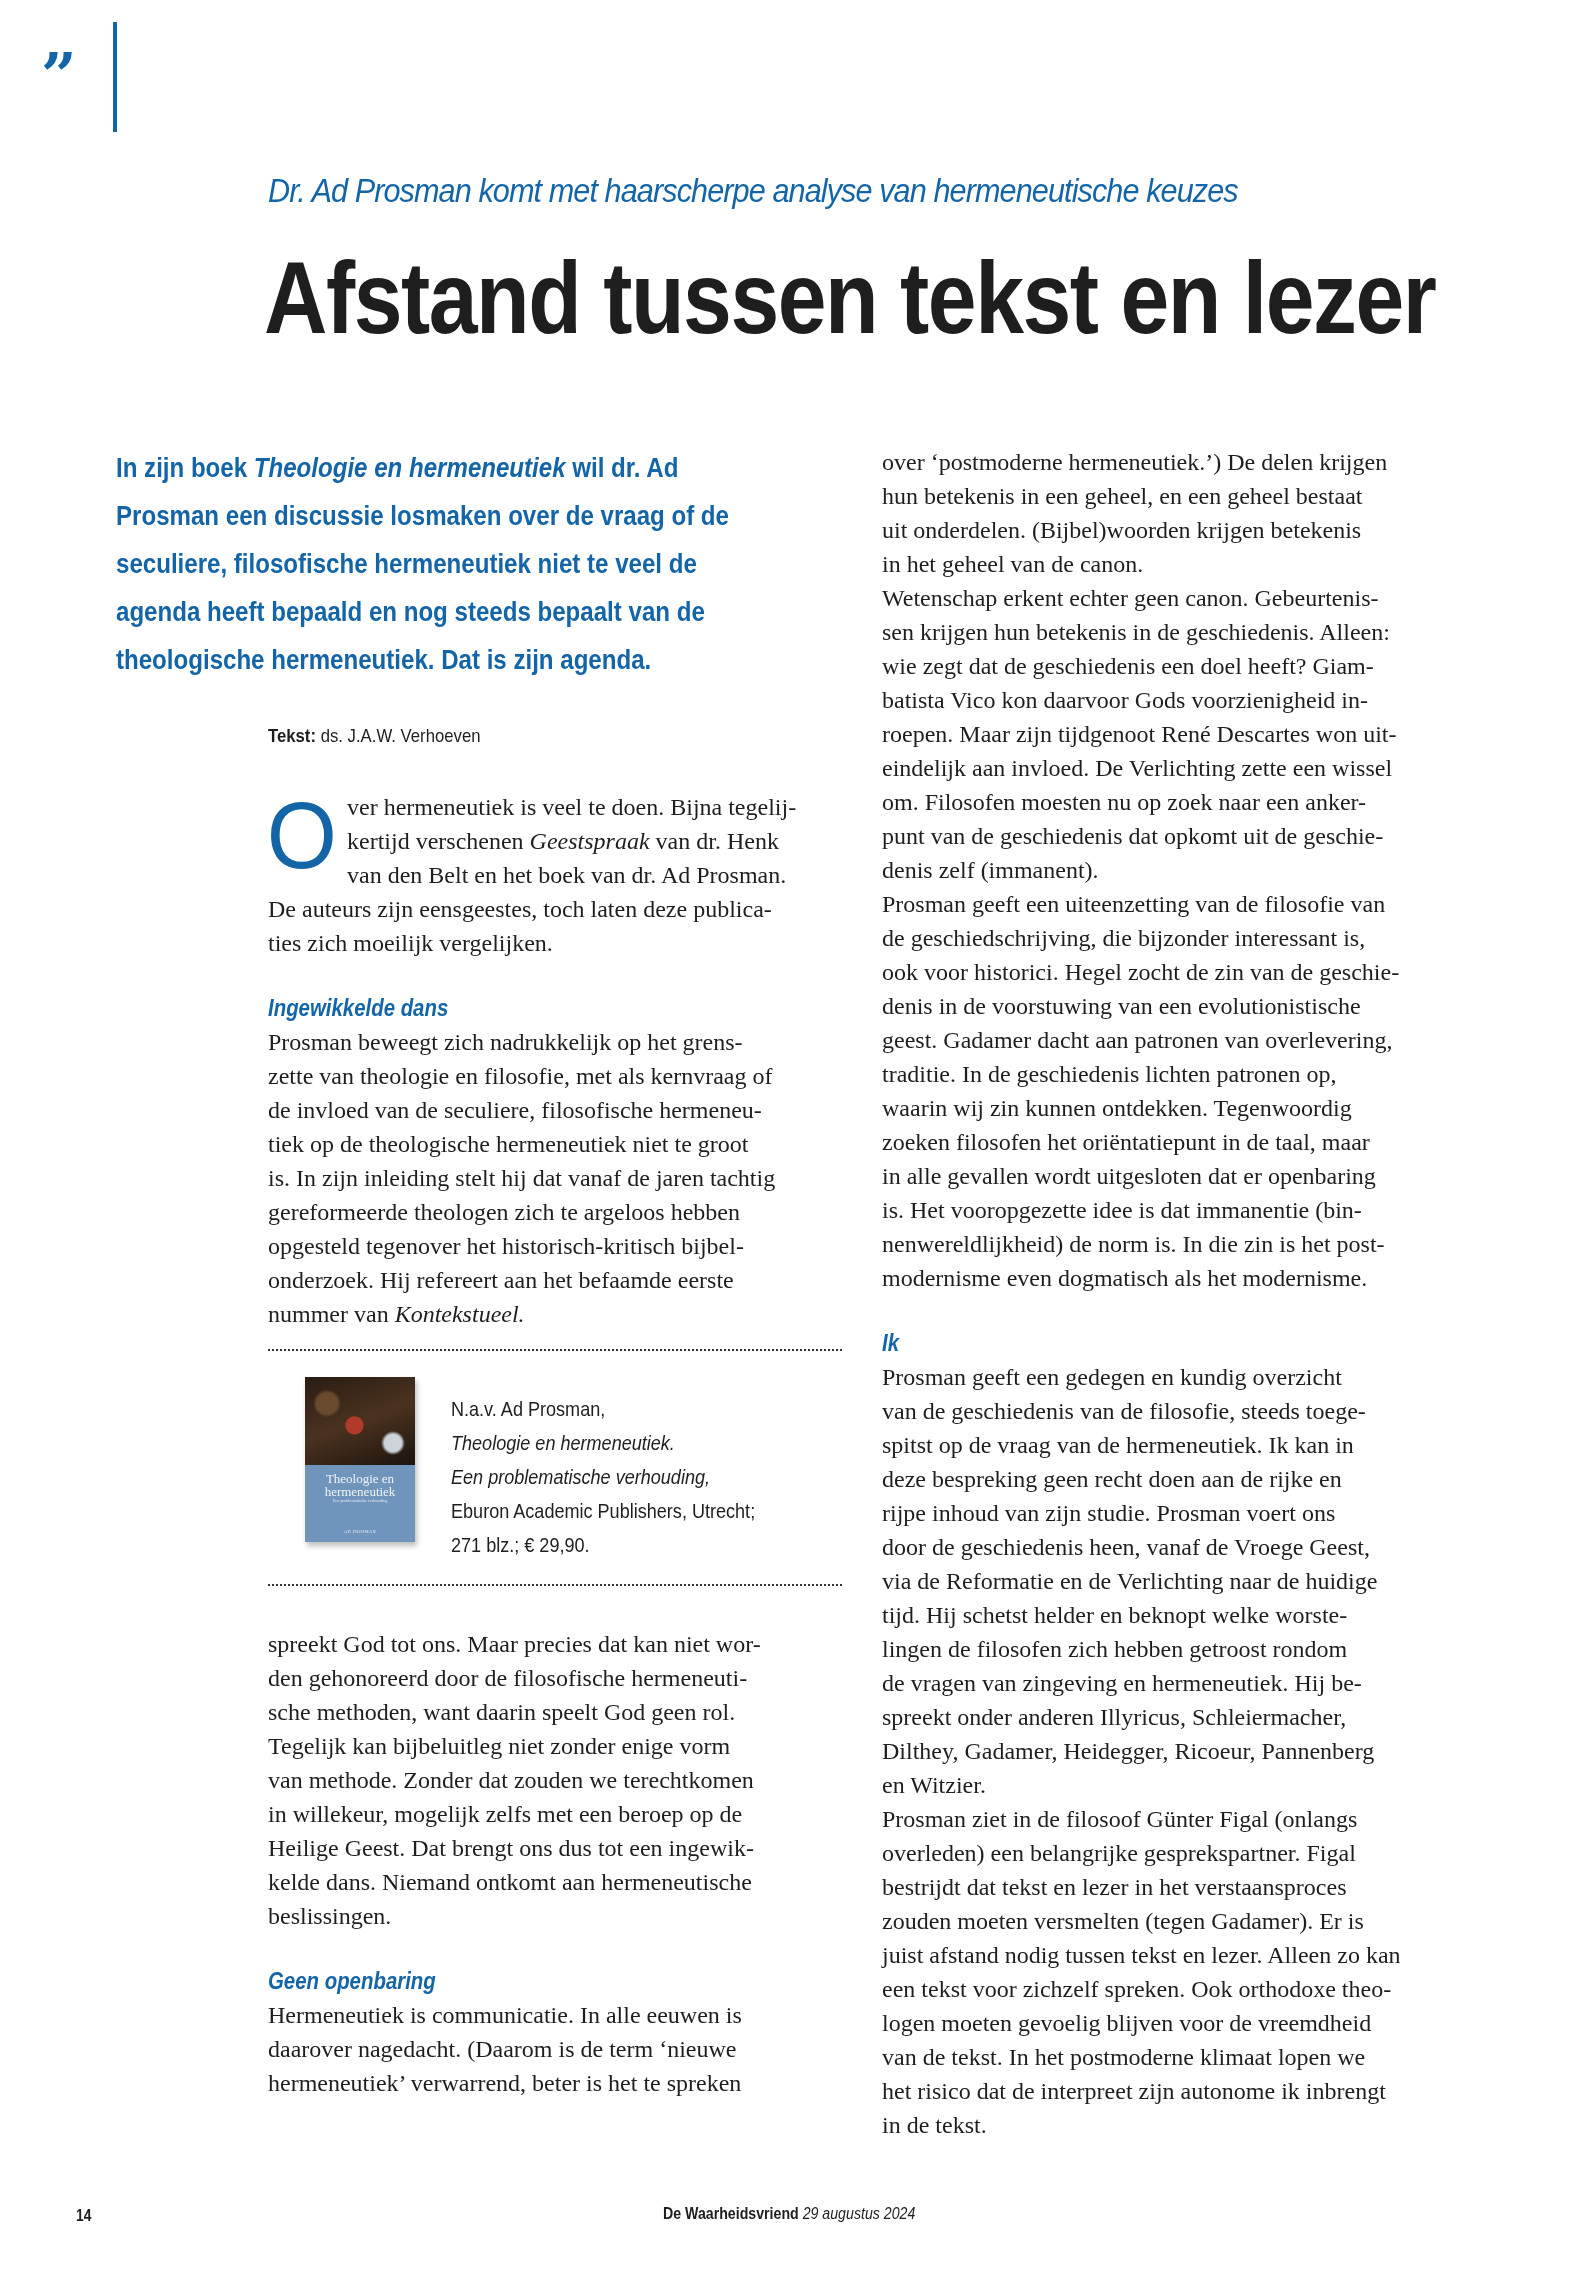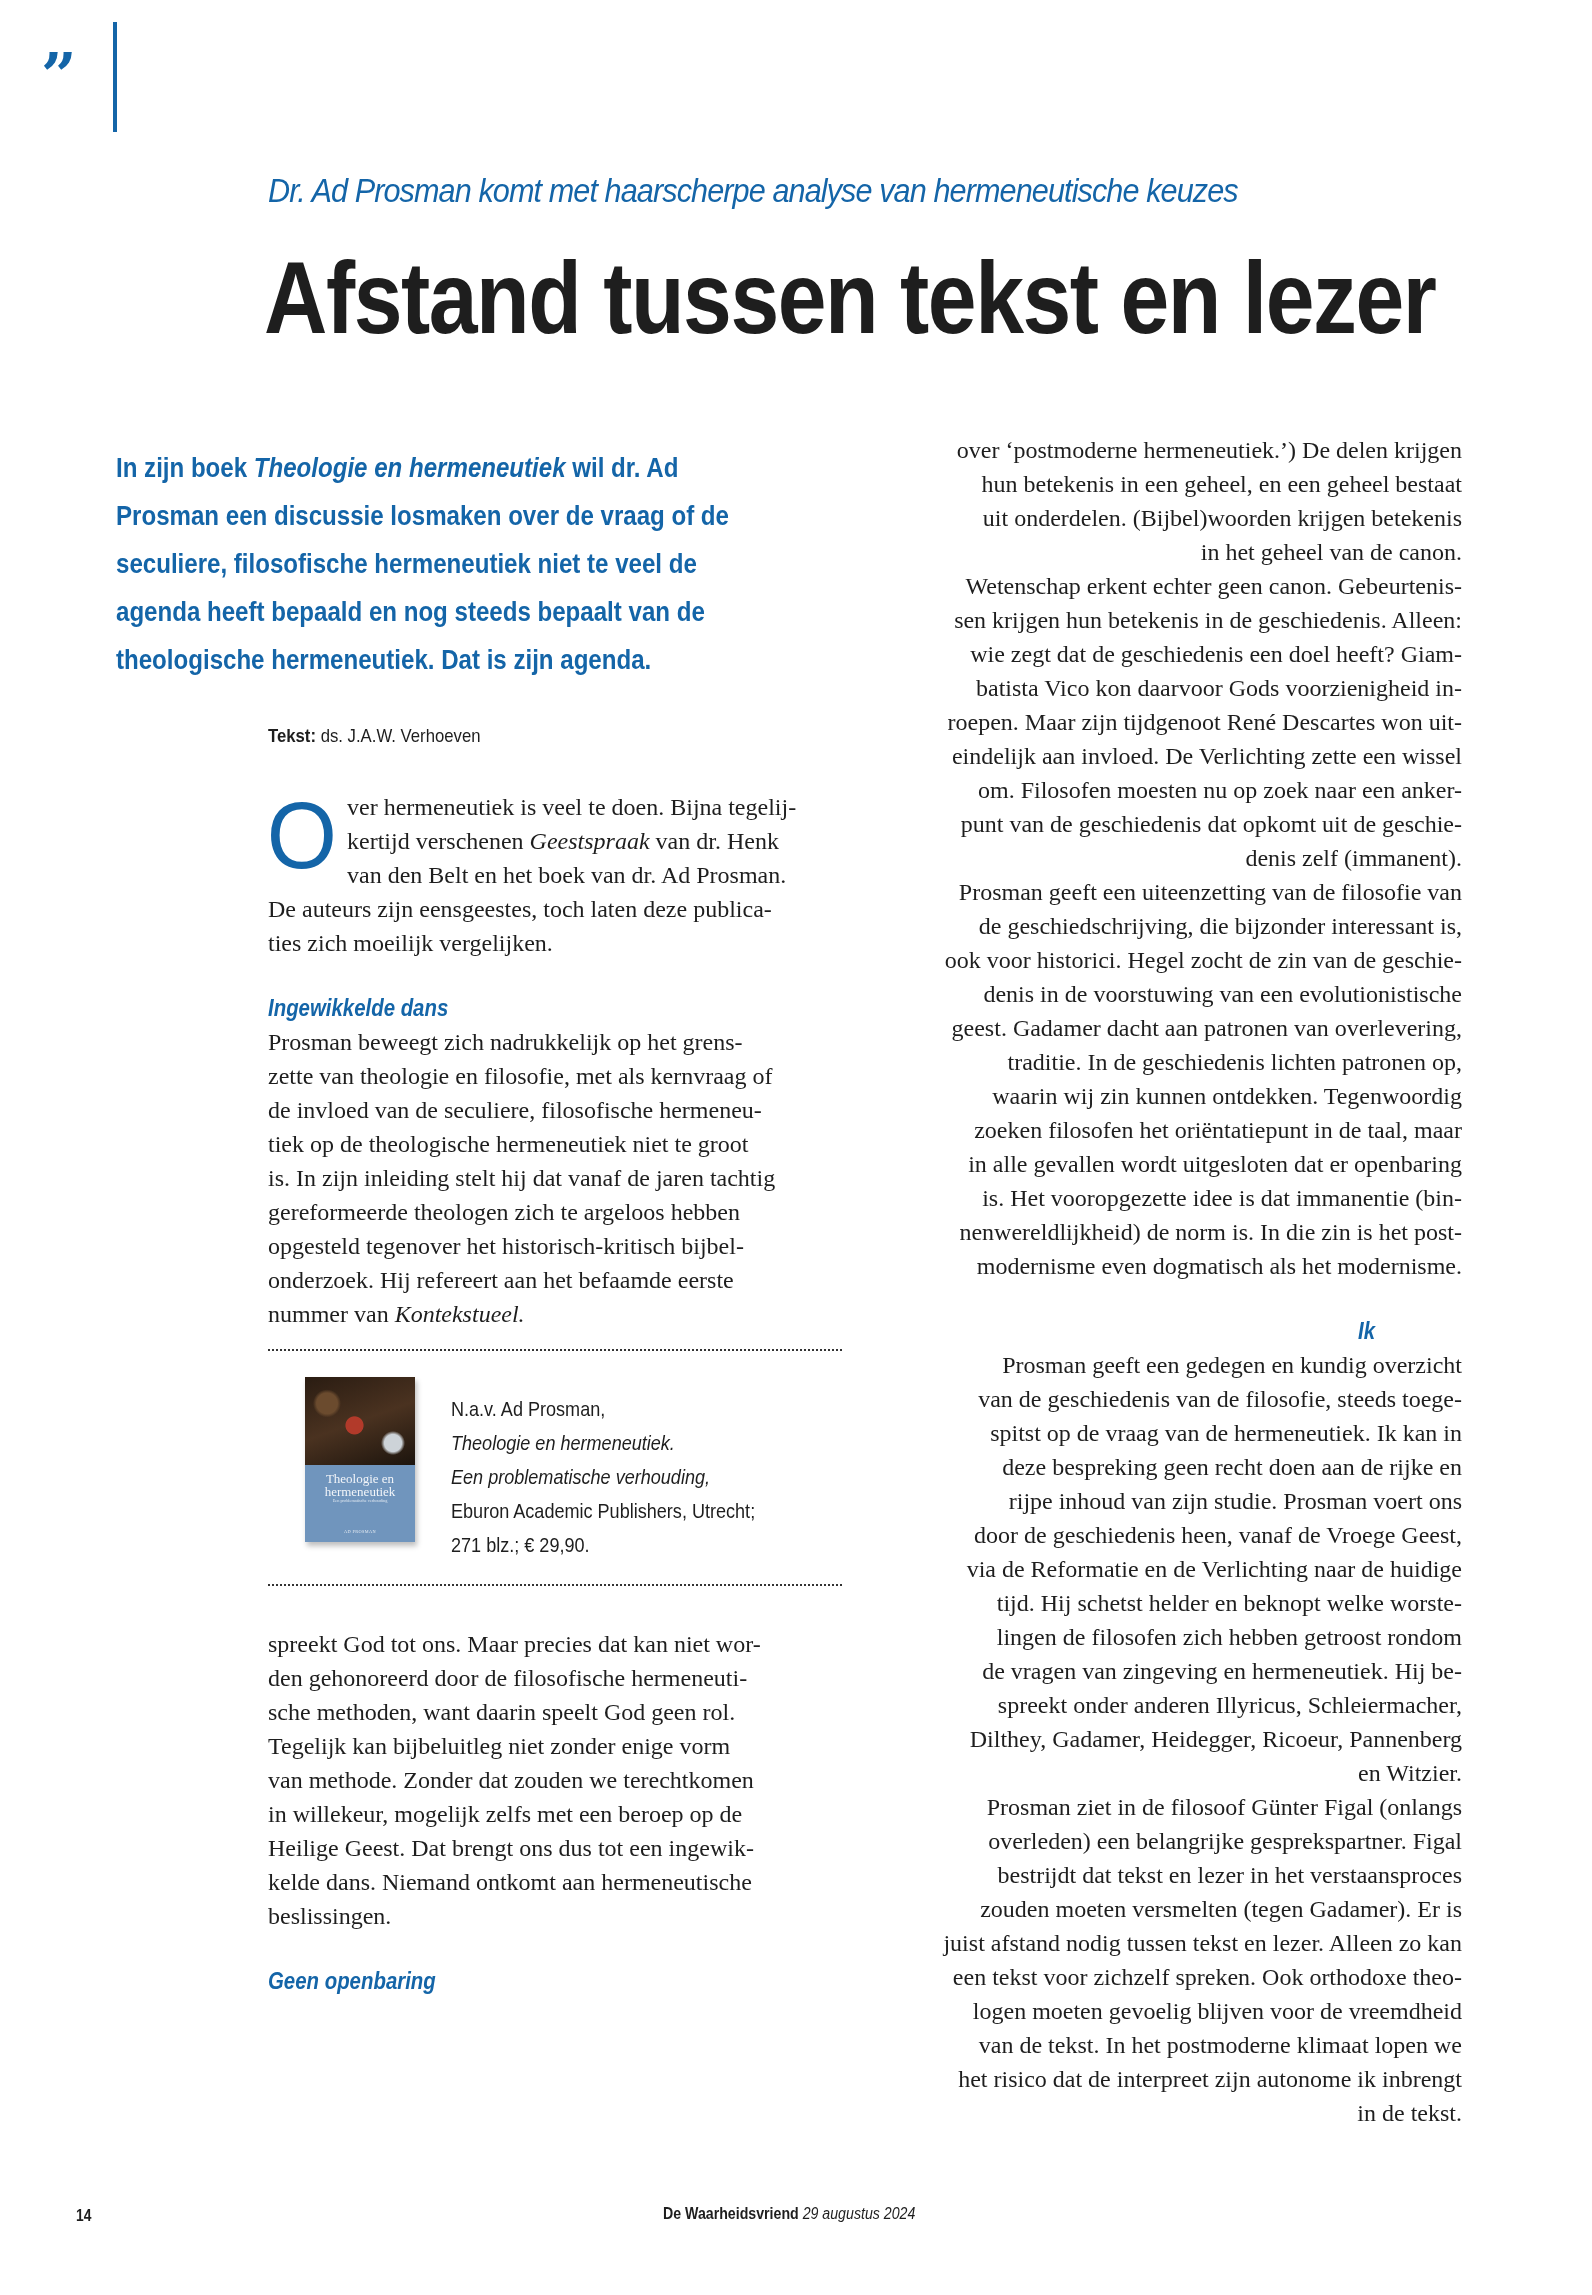--- a/index.html
+++ b/index.html
@@ -15,21 +15,21 @@
   .lead i { font-style: italic; }
 
   .byline { position: absolute; left: 268px; top: 725px; font-family: "Liberation Sans", sans-serif; font-size: 19px; color: #1e1e1e; transform: scaleX(0.88); transform-origin: left top; white-space: nowrap; }
   .byline b { font-weight: bold; }
 
   .col { position: absolute; width: 580px; font-family: "Liberation Serif", serif; font-size: 24px; line-height: 34px; color: #1e1e1e; }
   .col p { margin: 0; }
   .col .line { display: block; white-space: nowrap; }
   .col-left-a { left: 268px; top: 790px; }
   .col-left-b { left: 268px; top: 1627px; }
-  .col-right { left: 882px; top: 433px; text-align: right; }
+  .col-right { left: 882px; top: 445px; }
   .col i { font-style: italic; }
 
   .drop-cap { float: left; font-family: "Liberation Sans", "DejaVu Sans", sans-serif; font-size: 95px; line-height: 86px; color: #1465a8; margin: 1.7px 8.6px 0 -3.5px; font-weight: normal; transform: scaleX(0.95); }
   .subhead { display: block; font-family: "Liberation Sans", sans-serif; font-style: italic; font-weight: bold; font-size: 24px; color: #1465a8; line-height: 34px; transform: scaleX(0.85); transform-origin: left top; white-space: nowrap; }
   .gap { height: 31px; }
 
   .dots { position: absolute; left: 268px; width: 574px; height: 0; border-top: 2.6px dotted #333; }
   .dots-top { top: 1349px; }
   .dots-bottom { top: 1584px; }
 
@@ -109,20 +109,25 @@
     <span class="line">sche methoden, want daarin speelt God geen rol.</span>
     <span class="line">Tegelijk kan bijbeluitleg niet zonder enige vorm</span>
     <span class="line">van methode. Zonder dat zouden we terechtkomen</span>
     <span class="line">in willekeur, mogelijk zelfs met een beroep op de</span>
     <span class="line">Heilige Geest. Dat brengt ons dus tot een ingewik-</span>
     <span class="line">kelde dans. Niemand ontkomt aan hermeneutische</span>
     <span class="line">beslissingen.</span>
   </p>
   <div class="gap"></div>
   <span class="subhead">Geen openbaring</span>
+  <p>
+    <span class="line">Hermeneutiek is communicatie. In alle eeuwen is</span>
+    <span class="line">daarover nagedacht. (Daarom is de term ‘nieuwe</span>
+    <span class="line">hermeneutiek’ verwarrend, beter is het te spreken</span>
+  </p>
 </div>
 
 <div class="col col-right">
   <p id="right-a">
       <span class="line">over ‘postmoderne hermeneutiek.’) De delen krijgen</span>
       <span class="line">hun betekenis in een geheel, en een geheel bestaat</span>
       <span class="line">uit onderdelen. (Bijbel)woorden krijgen betekenis</span>
       <span class="line">in het geheel van de canon.</span>
       <span class="line">Wetenschap erkent echter geen canon. Gebeurtenis-</span>
       <span class="line">sen krijgen hun betekenis in de geschiedenis. Alleen:</span>

